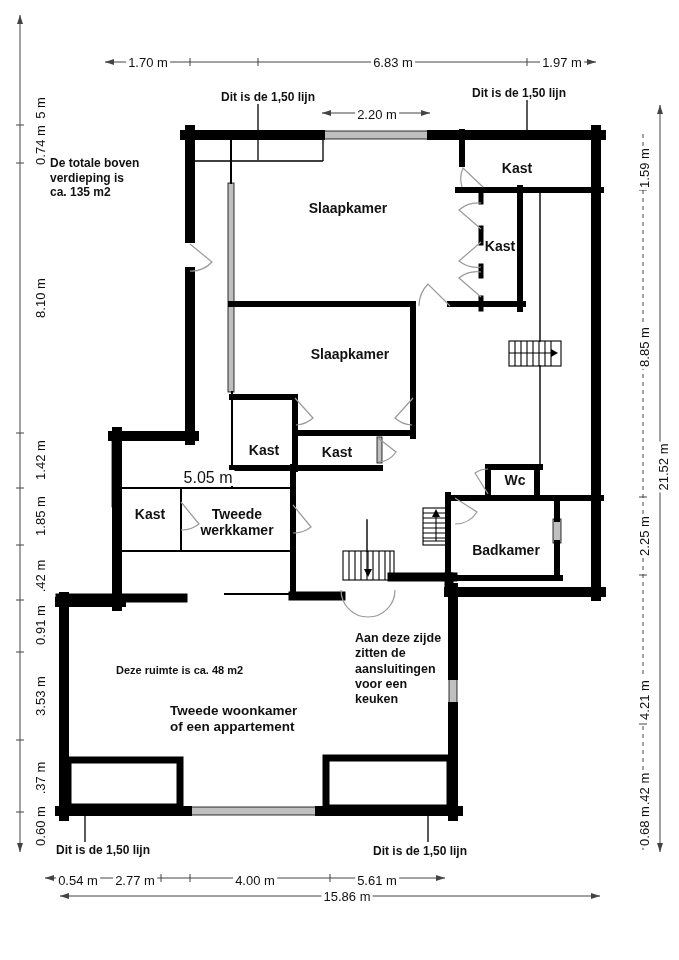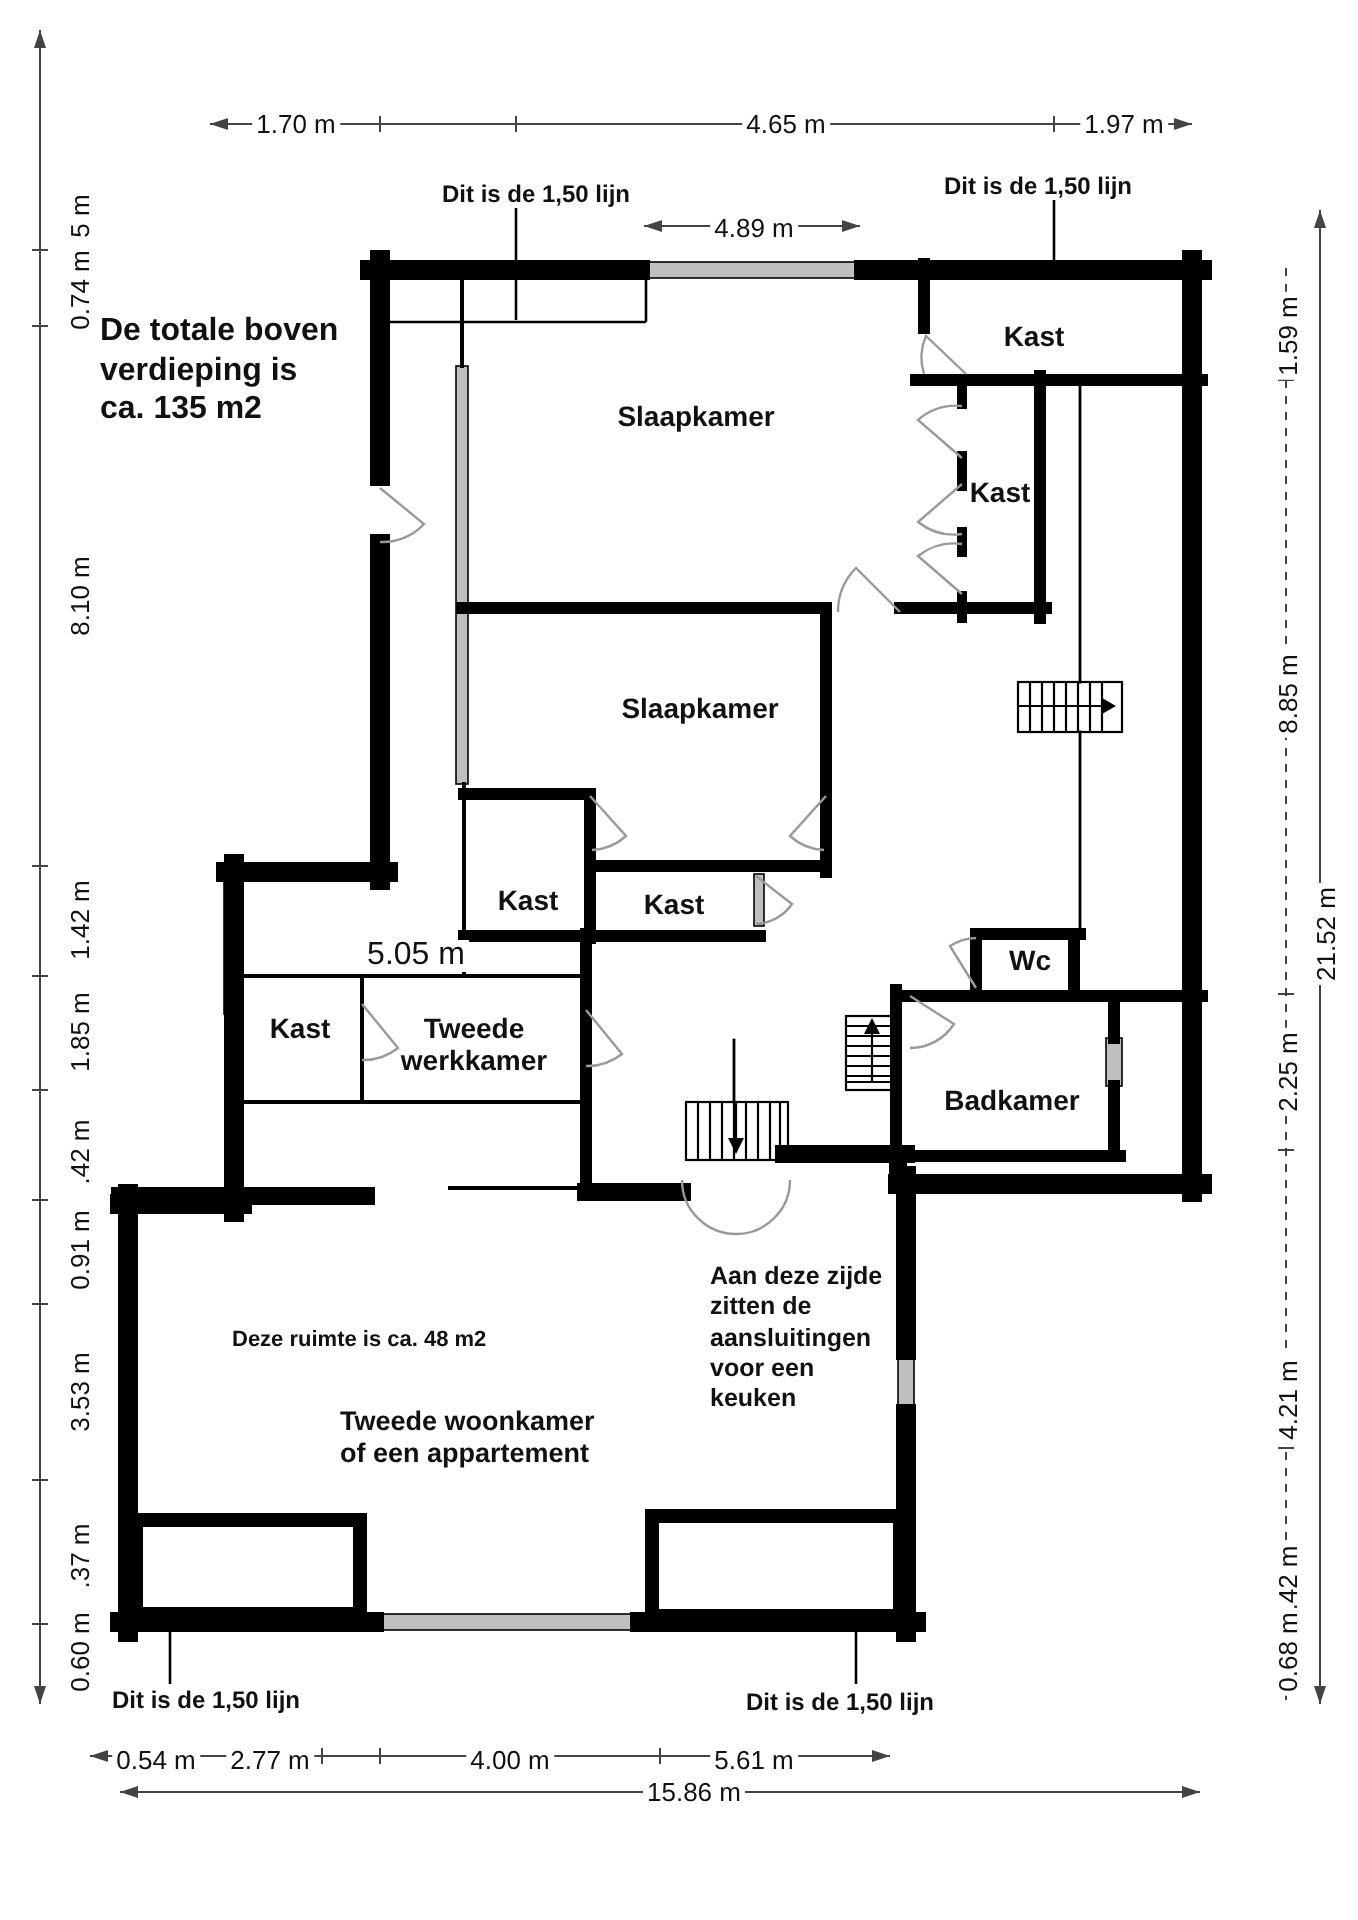--- a/index.html
+++ b/index.html
@@ -170,21 +170,21 @@
     <polygon points="364,569 372,569 368,577" fill="#000" stroke="none"></polygon>
   </g>
   <g stroke="#000" stroke-width="1.1" fill="none">
     <rect x="423" y="508" width="27" height="37"></rect>
     <path d="M423,513 H450 M423,518 H450 M423,523 H450 M423,528 H450 M423,533 H450 M423,538 H450 M423,541 H450"></path>
     <path d="M436,541 V516"></path>
     <polygon points="432,517 440,517 436,509" fill="#000" stroke="none"></polygon>
   </g>
 </svg>
 
-<div class="note" style="left:50px;top:156px;font-size:16px;">De totale boven
+<div class="note" style="left:50px;top:156px;font-size:12px;">De totale boven
 verdieping is
 ca. 135 m2</div>
 <div class="note" style="left:116px;top:664px;font-size:11px;">Deze ruimte is ca. 48 m2</div>
 <div class="note" style="left:355px;top:631px;font-size:12.5px;">Aan deze zijde
 zitten de
 aansluitingen
 voor een
 keuken</div>
 <div class="note" style="left:170px;top:703px;font-size:13.5px;">Tweede woonkamer
 of een appartement</div>
@@ -202,23 +202,23 @@
 <div class="lbl room" style="left:337px;top:452px;">Kast</div>
 <div class="lbl room" style="left:150px;top:514px;">Kast</div>
 <div class="lbl room" style="left:237px;top:522px;">Tweede
 werkkamer</div>
 <div class="lbl room" style="left:515px;top:480px;">Wc</div>
 <div class="lbl room" style="left:506px;top:550px;">Badkamer</div>
 
 <div class="lbl innerdim" style="left:208px;top:478px;">5.05 m</div>
 
 <div class="lbl" style="left:148px;top:62px;">1.70 m</div>
-<div class="lbl" style="left:393px;top:62px;">4.65 m</div>
+<div class="lbl" style="left:393px;top:62px;">6.83 m</div>
 <div class="lbl" style="left:562px;top:62px;">1.97 m</div>
-<div class="lbl" style="left:377px;top:114px;">4.89 m</div>
+<div class="lbl" style="left:377px;top:114px;">2.20 m</div>
 
 <div class="lbl vlbl" style="left:40px;top:108px;">5 m</div>
 <div class="lbl vlbl" style="left:40px;top:145px;">0.74 m</div>
 <div class="lbl vlbl" style="left:40px;top:298px;">8.10 m</div>
 <div class="lbl vlbl" style="left:40px;top:460px;">1.42 m</div>
 <div class="lbl vlbl" style="left:40px;top:516px;">1.85 m</div>
 <div class="lbl vlbl" style="left:40px;top:576px;">.42 m</div>
 <div class="lbl vlbl" style="left:40px;top:625px;">0.91 m</div>
 <div class="lbl vlbl" style="left:40px;top:696px;">3.53 m</div>
 <div class="lbl vlbl" style="left:40px;top:778px;">.37 m</div>

